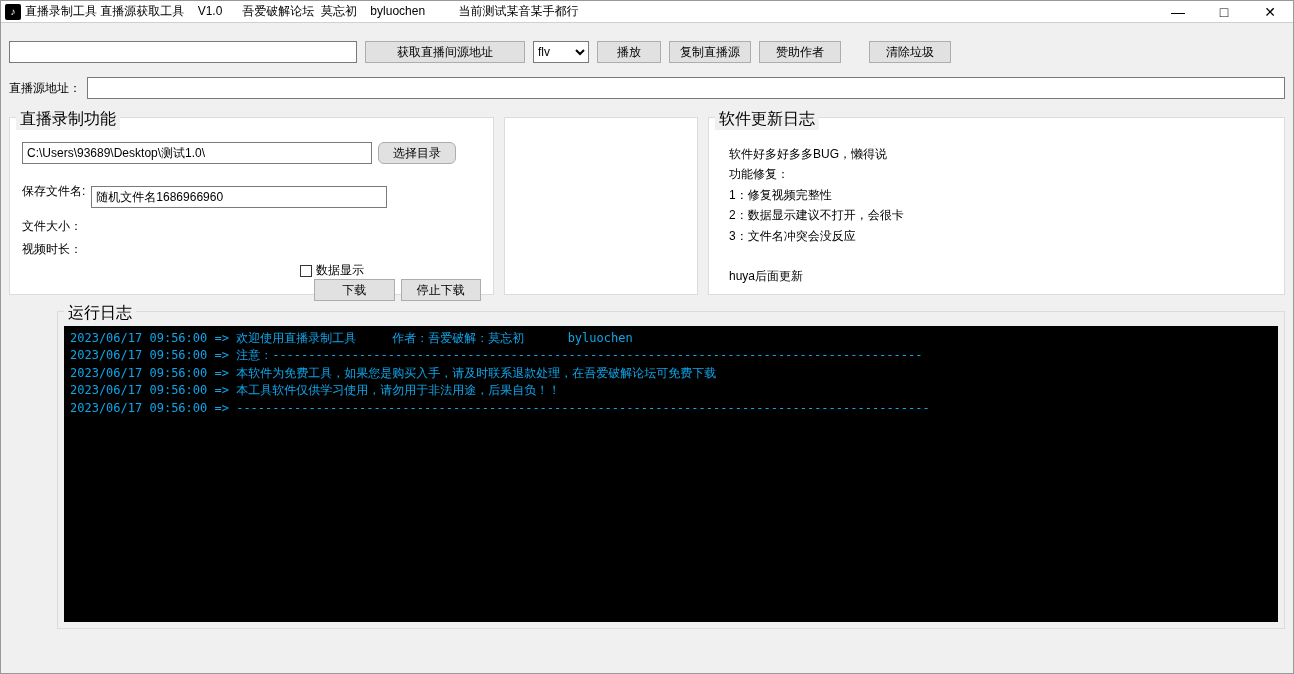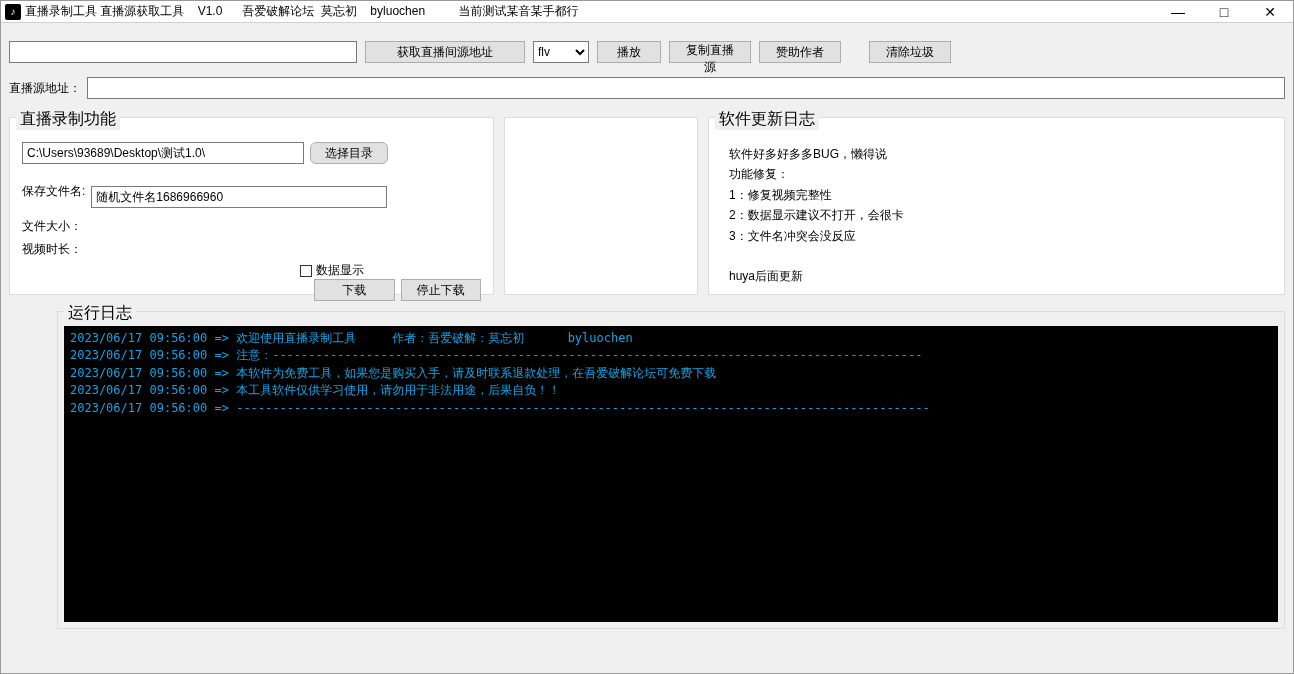--- a/index.html
+++ b/index.html
@@ -38,21 +38,21 @@
   .row { display: flex; align-items: center; gap: 8px; }
   .top-row { margin-top: 10px; margin-bottom: 14px; }
   .text-input {
     background: #fff; border: 1px solid #7a7a7a; height: 22px; padding: 0 4px; font: inherit;
   }
   .top-url { width: 348px; }
   .btn {
     background: #e1e1e1;
     border: 1px solid #adadad;
     height: 22px;
-    padding: 0 14px;
+    padding: 0 8px;
     font: inherit;
     cursor: default;
     min-width: 64px;
     text-align: center;
   }
   .sel {
     background: #fff;
     border: 1px solid #7a7a7a;
     height: 22px;
     font: inherit;
@@ -68,21 +68,21 @@
     padding: 24px 12px 10px 12px;
     height: 178px;
   }
   .legend {
     position: absolute; top: -9px; left: 6px; background: #f0f0f0; padding: 0 4px; font-size: 16px;
   }
   .panel-record { width: 485px; }
   .panel-mid { width: 194px; border: 1px solid #dcdcdc; background: #fff; height: 178px; }
   .panel-update { flex: 1; }
   .rec-row { display: flex; align-items: center; gap: 6px; margin-bottom: 10px; }
-  .rec-input-path { width: 282px; }
+  .rec-input-path { width: 350px; }
   .rec-input-name { width: 296px; margin-top: 12px; }
   .checkbox-row { display:flex; align-items:center; gap:4px; margin-left: 278px; margin-top: 4px; }
   .checkbox-box { width:12px; height:12px; border:1px solid #333; display:inline-block; }
   .dl-btns { margin-left: 292px; display:flex; gap:6px; }
   .update-body { font-size: 12px; line-height: 1.7; padding: 2px 8px; height: 142px; overflow: hidden; }
   .runlog-field { position: relative; border: 1px solid #dcdcdc; background: #f0f0f0; margin-top: 16px; padding: 14px 6px 6px 6px; margin-left: 48px; }
   .console {
     background: #000;
     color: #0ea5e9;
     font-family: "SimSun", "Consolas", monospace;

